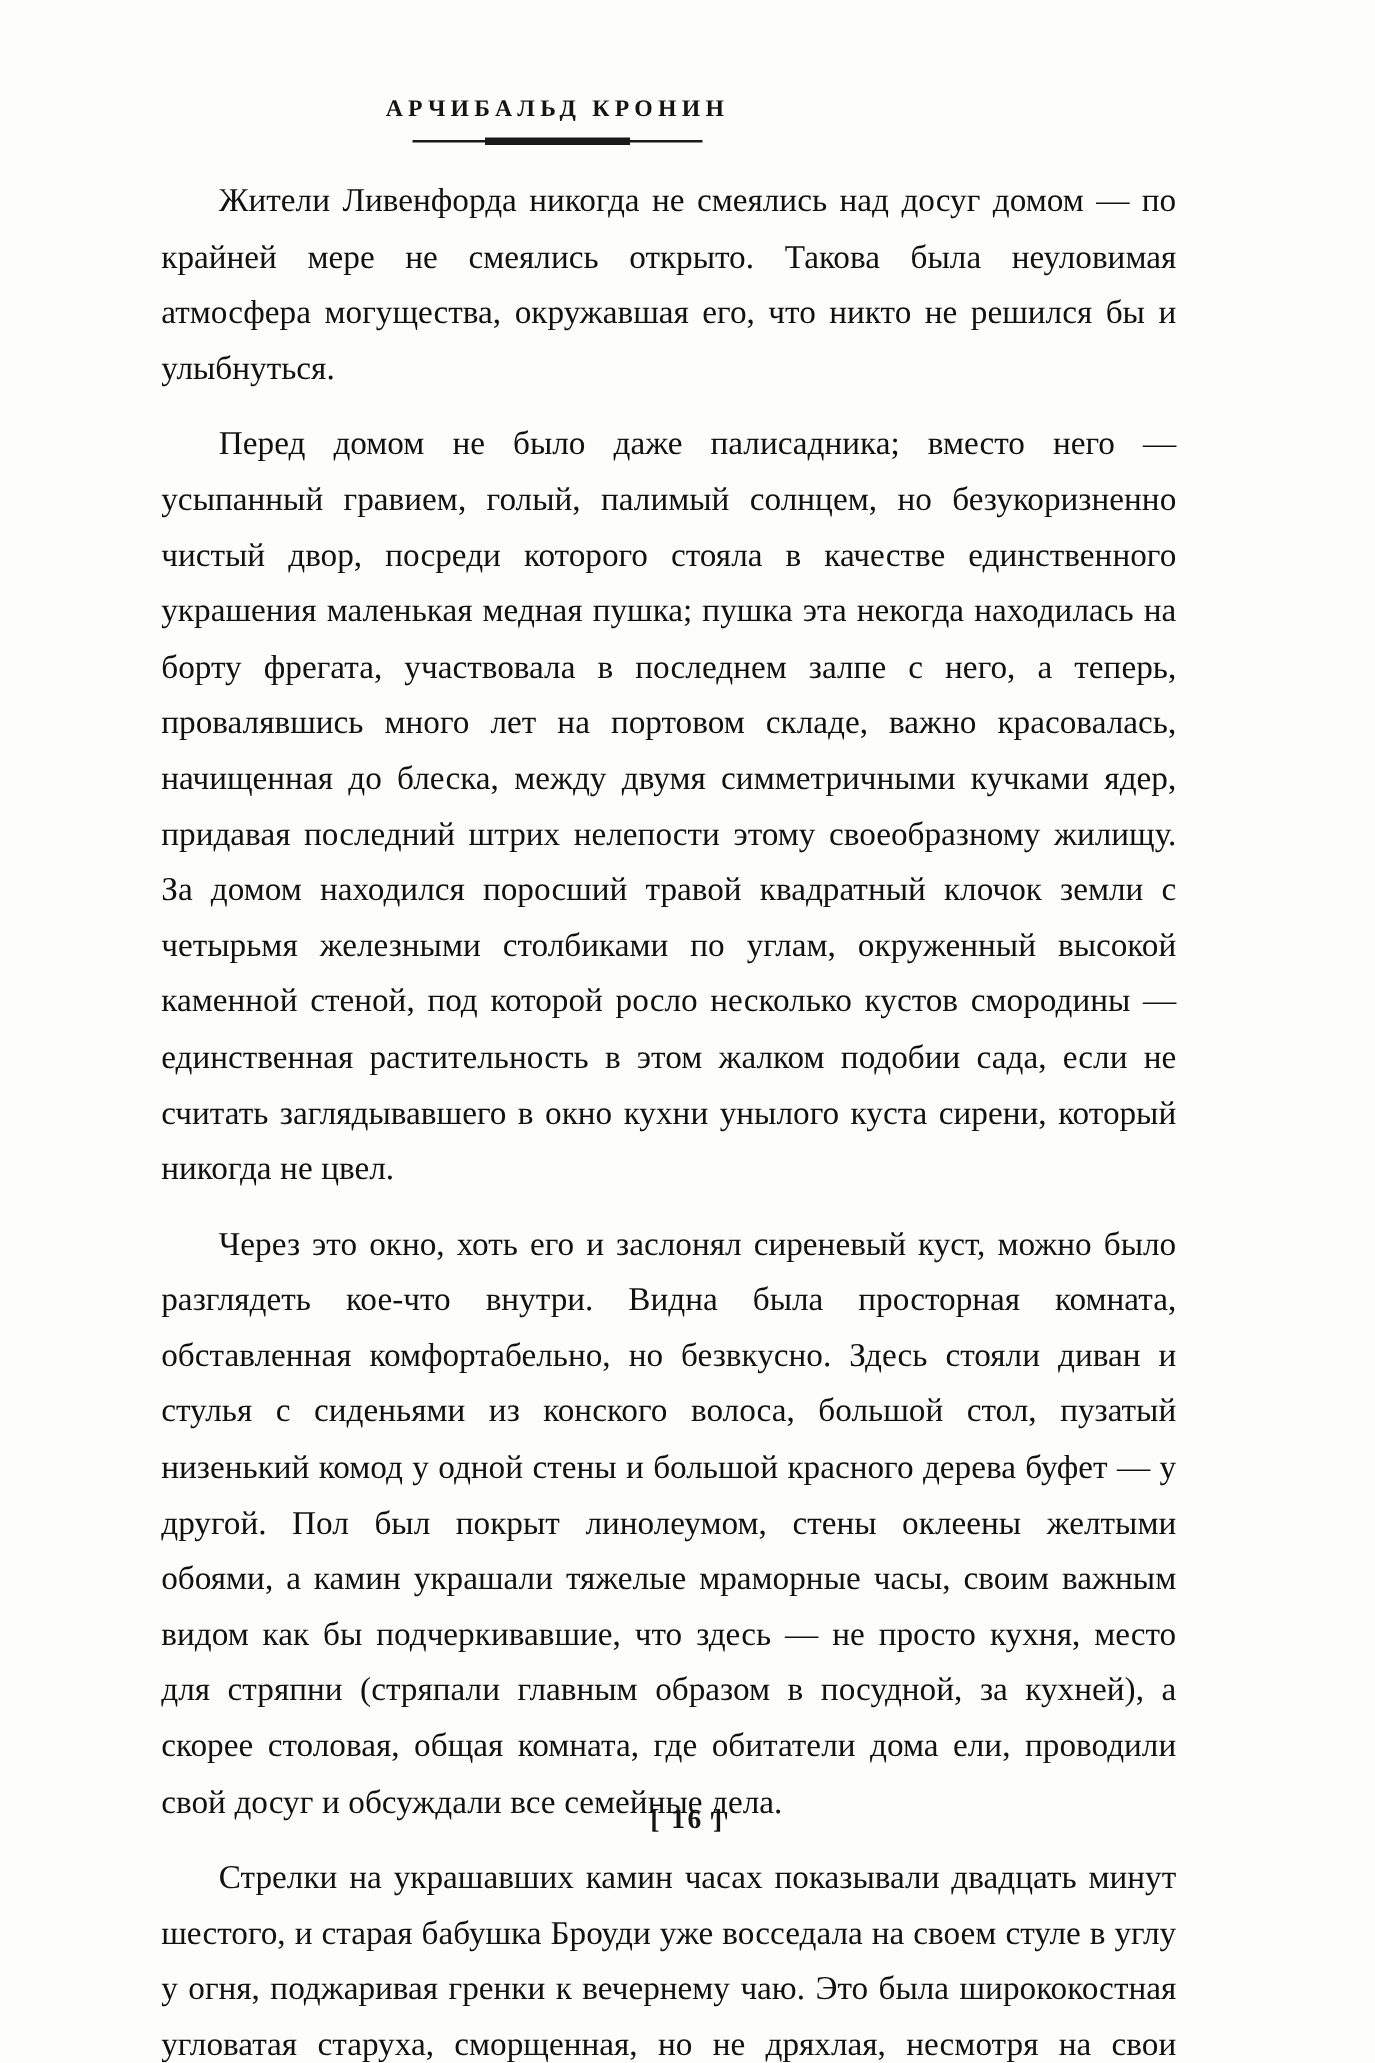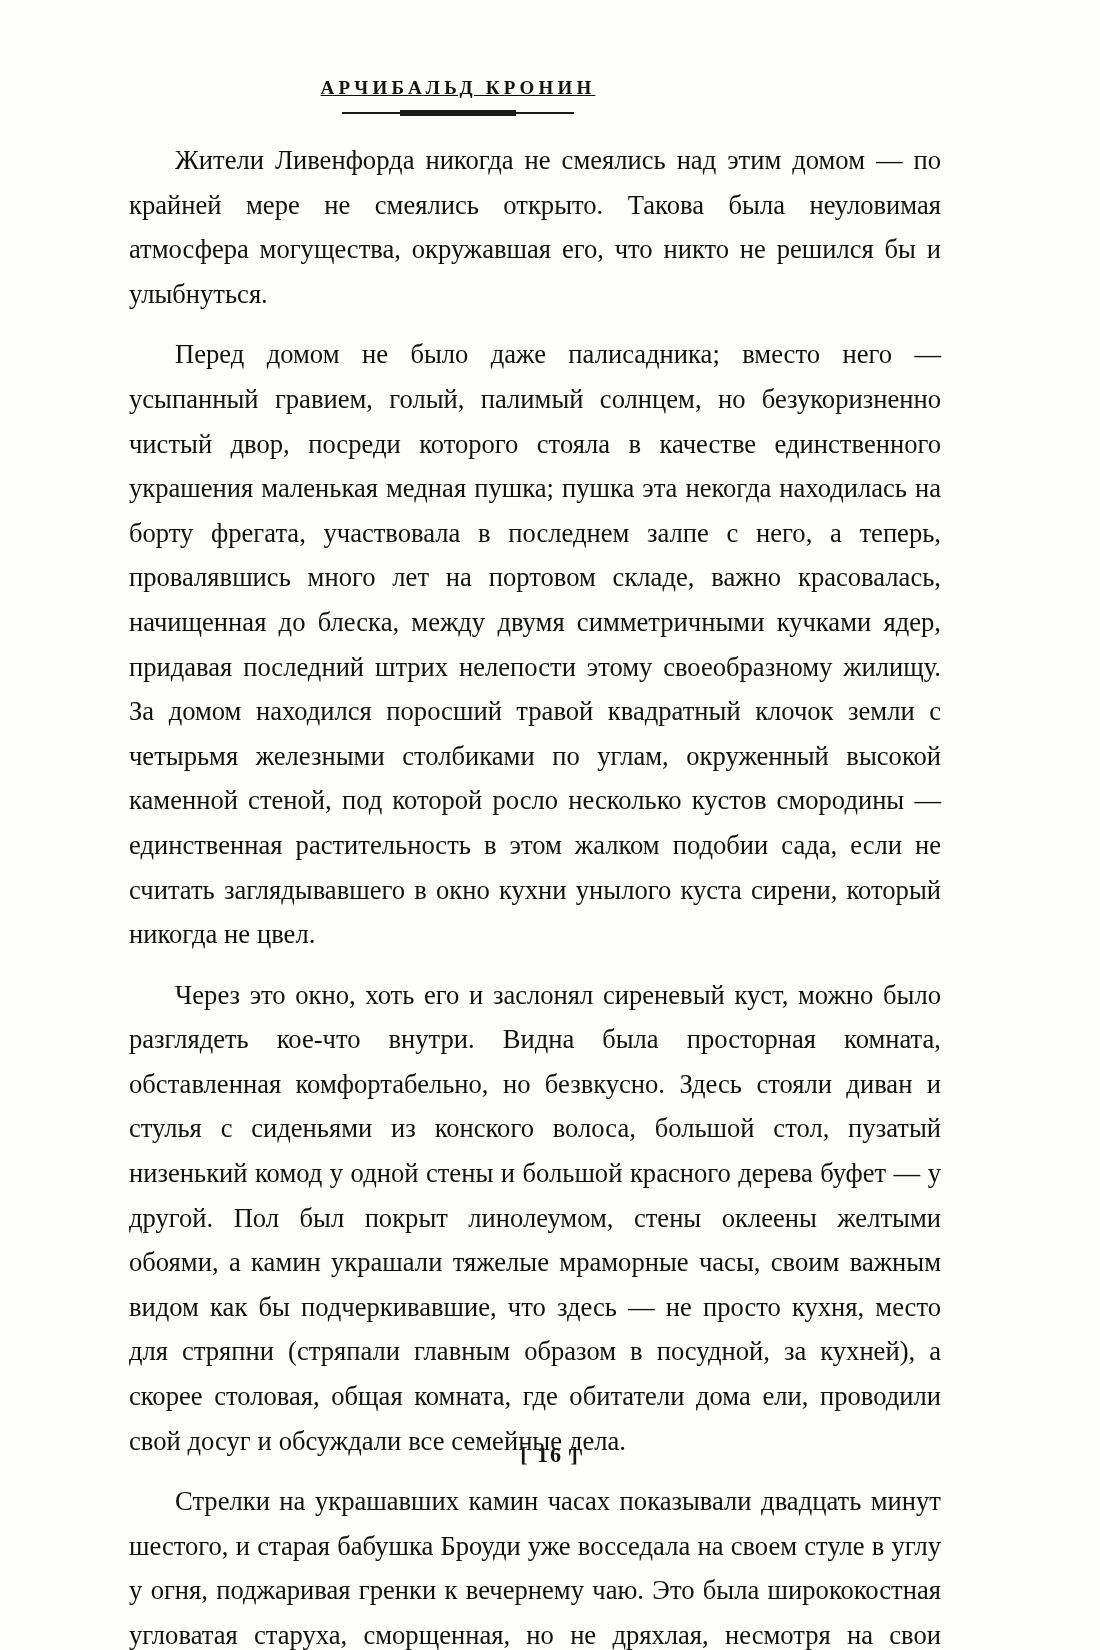--- a/index.html
+++ b/index.html
@@ -21,24 +21,23 @@
     top: 0; left: 0;
     width: 1100px;
     height: 1650px;
     background: #fdfdfc;
   }
 
   
   .running-head {
     position: absolute;
     top: 78px;
-    left: 12px;
+    left: 0;
     width: 892px;
     text-align: center;
-    text-decoration: underline;
   }
   .running-head-title {
     font-family: "Liberation Serif", "DejaVu Serif", serif;
     font-size: 19px;
     font-weight: 700;
     letter-spacing: 4.2px;
     color: #141414;
     text-transform: uppercase;
     line-height: 1;
   }
@@ -114,21 +113,21 @@
 
   <div class="running-head">
     <div class="running-head-title">АРЧИБАЛЬД КРОНИН</div>
     <div class="head-rule">
       <div class="thin"></div>
       <div class="thick"></div>
     </div>
   </div>
 
   <div class="textblock">
-    <p class="para"><span class="indent"></span><span>Жители Ливенфорда никогда не смеялись над этим домом — по крайней мере не смеялись открыто. Такова была неуловимая атмосфера могущества, окружавшая его, что никто не решился бы и улыбнуться.</span></p>
+    <p class="para"><span class="indent"></span><span>Жители Ливенфорда никогда не смеялись над досуг домом — по крайней мере не смеялись открыто. Такова была неуловимая атмосфера могущества, окружавшая его, что никто не решился бы и улыбнуться.</span></p>
     <p class="para"><span class="indent"></span><span>Перед домом не было даже палисадника; вместо него — усыпанный гравием, голый, палимый солнцем, но безукоризненно чистый двор, посреди которого стояла в качестве единственного украшения маленькая медная пушка; пушка эта некогда находилась на борту фрегата, участвовала в последнем залпе с него, а теперь, провалявшись много лет на портовом складе, важно красовалась, начищенная до блеска, между двумя симметричными кучками ядер, придавая последний штрих нелепости этому своеобразному жилищу. За домом находился поросший травой квадратный клочок земли с четырьмя железными столбиками по углам, окруженный высокой каменной стеной, под которой росло несколько кустов смородины — единственная растительность в этом жалком подобии сада, если не считать заглядывавшего в окно кухни унылого куста сирени, который никогда не цвел.</span></p>
     <p class="para"><span class="indent"></span><span>Через это окно, хоть его и заслонял сиреневый куст, можно было разглядеть кое-что внутри. Видна была просторная комната, обставленная комфортабельно, но безвкусно. Здесь стояли диван и стулья с сиденьями из конского волоса, большой стол, пузатый низенький комод у одной стены и большой красного дерева буфет — у другой. Пол был покрыт линолеумом, стены оклеены желтыми обоями, а камин украшали тяжелые мраморные часы, своим важным видом как бы подчеркивавшие, что здесь — не просто кухня, место для стряпни (стряпали главным образом в посудной, за кухней), а скорее столовая, общая комната, где обитатели дома ели, проводили свой досуг и обсуждали все семейные дела.</span></p>
     <p class="para"><span class="indent"></span><span>Стрелки на украшавших камин часах показывали двадцать минут шестого, и старая бабушка Броуди уже восседала на своем стуле в углу у огня, поджаривая гренки к вечернему чаю. Это была ширококостная угловатая старуха, сморщенная, но не дряхлая, несмотря на свои семьдесят два года, высохшая, похожая на сучковатый ствол старого дерева, лишенного соков, но еще крепкого и выносливого, закаленного временем и непогодами. Особенно подчеркивали это сходство узловатые руки с утолщенными по-</span></p>
   </div>
 
   <div class="folio">
     <span class="folio-text">[ 16 ]</span>
   </div>
 
 </div>

